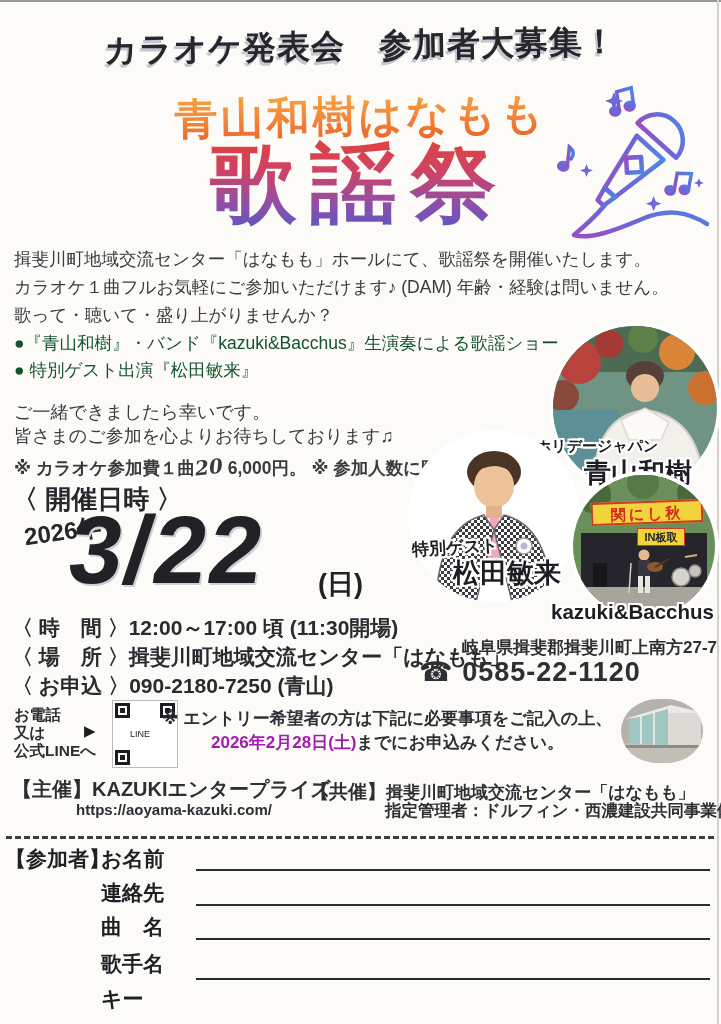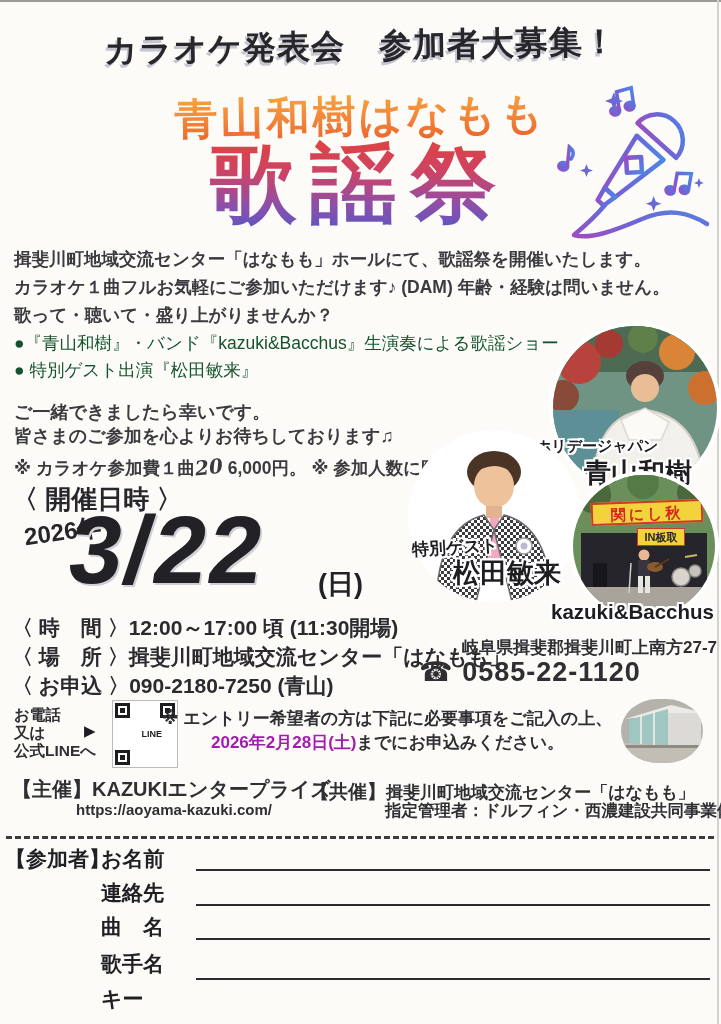--- a/index.html
+++ b/index.html
@@ -10,21 +10,21 @@
   .scan-top{left:0;top:0;width:721px;height:2px;background:#9a9a96;}
   .scan-right{right:2px;top:0;width:2px;height:1024px;background:#d4d2cc;}
   .catch{top:24px;font-size:33px;font-weight:900;letter-spacing:1px;color:#26262b;
          text-shadow:-2px 3px 0 #c6c6d0;transform:rotate(-1deg);}
   .title1{top:88px;font-size:43px;font-weight:900;letter-spacing:3px;transform:rotate(-1deg);
           background:linear-gradient(180deg,#f8ab3e 0%,#f28339 55%,#e95d27 100%);
           -webkit-background-clip:text;background-clip:text;color:transparent;}
   .title2{top:136px;font-size:86px;font-weight:900;letter-spacing:14px;line-height:1.1;
           background:linear-gradient(180deg,#e2423c 0%,#cd4365 38%,#8f4fa8 72%,#5956c4 100%);
           -webkit-background-clip:text;background-clip:text;color:transparent;}
-  .body-line{left:14px;font-size:17.5px;font-weight:700;color:#3a3a3f;white-space:nowrap;}
+  .body-line{left:14px;font-size:17.5px;font-weight:400;color:#3a3a3f;white-space:nowrap;}
   .purple{color:#14532d;font-weight:400;}
   .fee{font-weight:700;}
   .hand20{display:inline-block;font-family:"DejaVu Serif",serif;font-style:italic;font-weight:700;
           font-size:20px;transform:rotate(-6deg);}
   .h-date{left:12px;top:482px;font-size:26px;font-weight:900;color:#26262b;}
   .year{left:24px;top:516px;font-size:24px;font-weight:900;transform:rotate(-8deg);color:#26262b;}
   .bigdate{left:70px;top:502px;font-size:96px;font-weight:900;line-height:1;color:#222226;
            transform:skewX(-8deg);letter-spacing:2px;text-shadow:2px 2px 0 #cfcfd6;}
   .weekday{left:318px;top:566px;font-size:27px;font-weight:900;color:#222226;}
   .info{left:12px;font-size:21px;font-weight:800;color:#2a2a2f;white-space:nowrap;}
@@ -40,21 +40,21 @@
   .phone{left:419px;top:656px;font-size:27px;font-weight:900;letter-spacing:1px;white-space:nowrap;}
   .contact{left:14px;font-size:15.5px;font-weight:800;color:#2e2e33;}
   .arrow{left:84px;top:722px;font-size:15px;color:#1d1d20;}
   .qr{left:112px;top:700px;width:66px;height:68px;background:#fff;border:1px solid #bbb;box-sizing:border-box;
       background-image:repeating-linear-gradient(0deg,#2a2a2e 0 3px,transparent 3px 6px),
                        repeating-linear-gradient(90deg,#2a2a2e 0 3px,transparent 3px 7px);
       background-blend-mode:screen;}
   .finder{position:absolute;width:15px;height:15px;border:3px solid #1d1d20;background:#fff;box-sizing:border-box;}
   .finder::after{content:"";position:absolute;left:2px;top:2px;width:5px;height:5px;background:#1d1d20;}
   .qr-line{position:absolute;left:17px;top:26px;width:32px;height:14px;background:#fff;color:#1d1d20;
-           font-size:9px;font-weight:700;text-align:right;line-height:14px;}
+           font-size:9px;font-weight:400;text-align:left;line-height:14px;}
   .note1{left:162px;top:707px;font-size:17px;font-weight:800;white-space:nowrap;}
   .note2{left:173px;top:731px;font-size:17px;font-weight:800;white-space:nowrap;}
   .red{color:#a21caf;margin-left:38px;}
   .bphoto{left:621px;top:699px;width:82px;height:64px;border-radius:45% 45% 45% 45%/50% 50% 50% 50%;overflow:hidden;}
   .org1{left:12px;top:776px;font-size:20px;font-weight:900;white-space:nowrap;}
   .orgurl{left:76px;top:801px;font-size:15px;font-weight:700;white-space:nowrap;}
   .org2{left:310px;top:779px;font-size:17px;font-weight:800;white-space:nowrap;}
   .org2 .lbl{font-size:19px;font-weight:900;}
   .org3{left:385px;top:800px;font-size:16.5px;font-weight:800;white-space:nowrap;}
   .cut{left:6px;top:836px;width:708px;height:0;border-top:3px dashed #3c3c40;}

